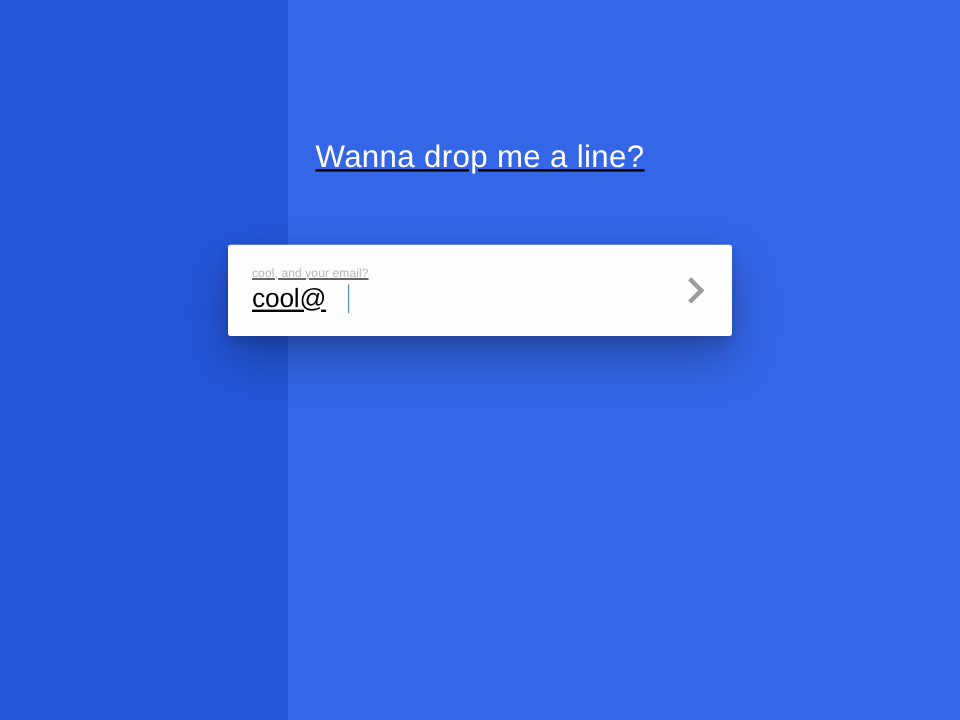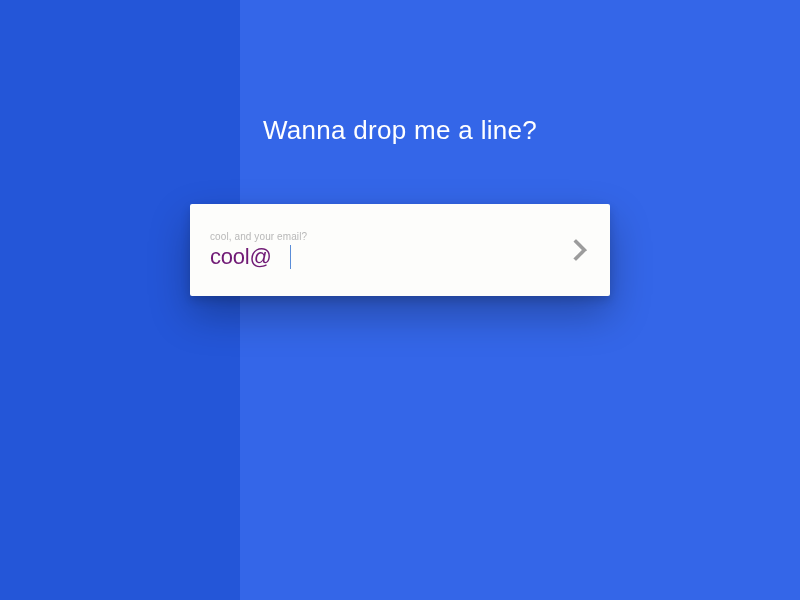--- a/index.html
+++ b/index.html
@@ -32,39 +32,40 @@
     }
     .content {
       position: absolute;
       top: 0;
       left: 0;
       width: 800px;
       height: 600px;
       display: flex;
       flex-direction: column;
       align-items: center;
+      text-decoration: underline;
     }
     .title {
       color: #ffffff;
       font-size: 26px;
       font-weight: 300;
       margin-top: 115px;
       letter-spacing: 0.3px;
     }
     .subtitle {
       color: #9ab4f0;
       font-size: 13px;
       font-weight: 400;
       margin-top: 14px;
       letter-spacing: 0.2px;
     }
     .card {
       margin-top: 58px;
       width: 420px;
-      height: 92px;
+      height: 76px;
       background: #fdfdfb;
       border-radius: 2px;
       box-shadow: 0 18px 40px rgba(0, 0, 0, 0.28), 0 4px 10px rgba(0,0,0,0.15);
       display: flex;
       align-items: center;
       padding: 0 18px 0 20px;
       position: relative;
     }
     .input-wrap {
       flex: 1;
@@ -77,21 +78,21 @@
       font-size: 10px;
       font-weight: 400;
       margin-bottom: 2px;
       letter-spacing: 0.1px;
     }
     .input-row {
       display: flex;
       align-items: center;
     }
     .input-value {
-      color: #701a75;
+      color: #000000;
       font-size: 22px;
       font-weight: 400;
       letter-spacing: -0.2px;
       border: none;
       outline: none;
       background: transparent;
       padding: 0;
       font-family: inherit;
       width: 80px;
     }

